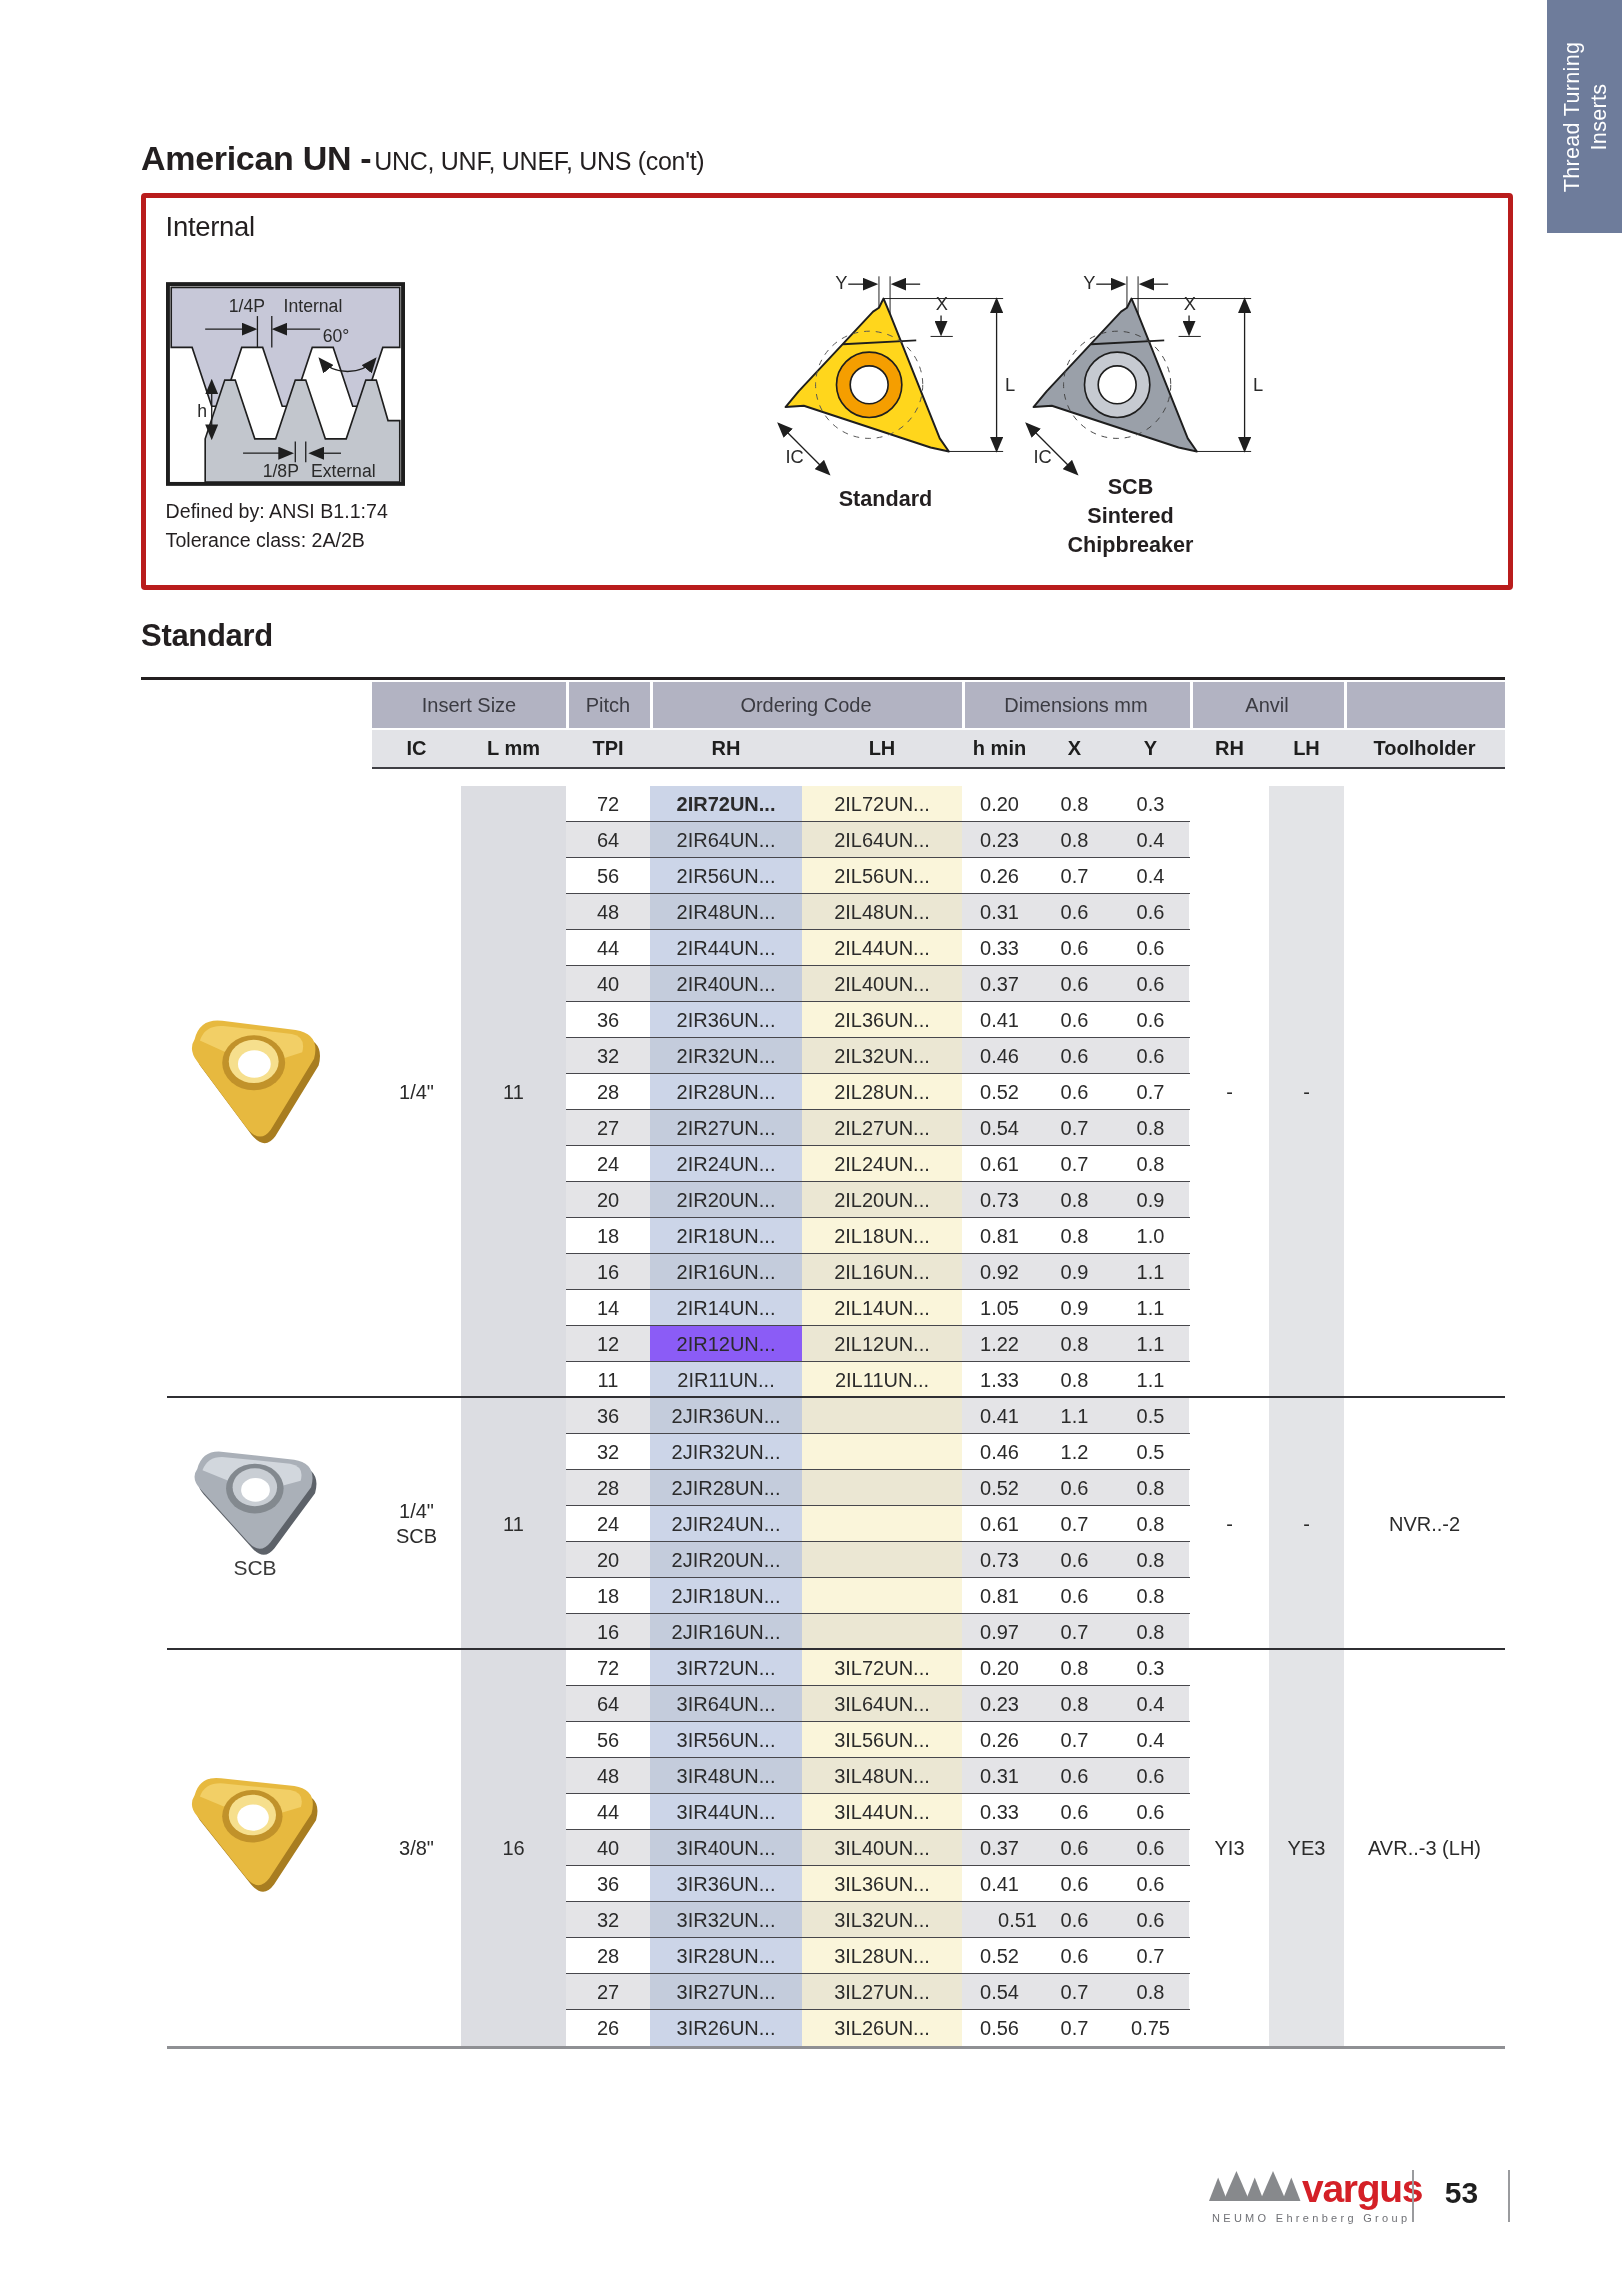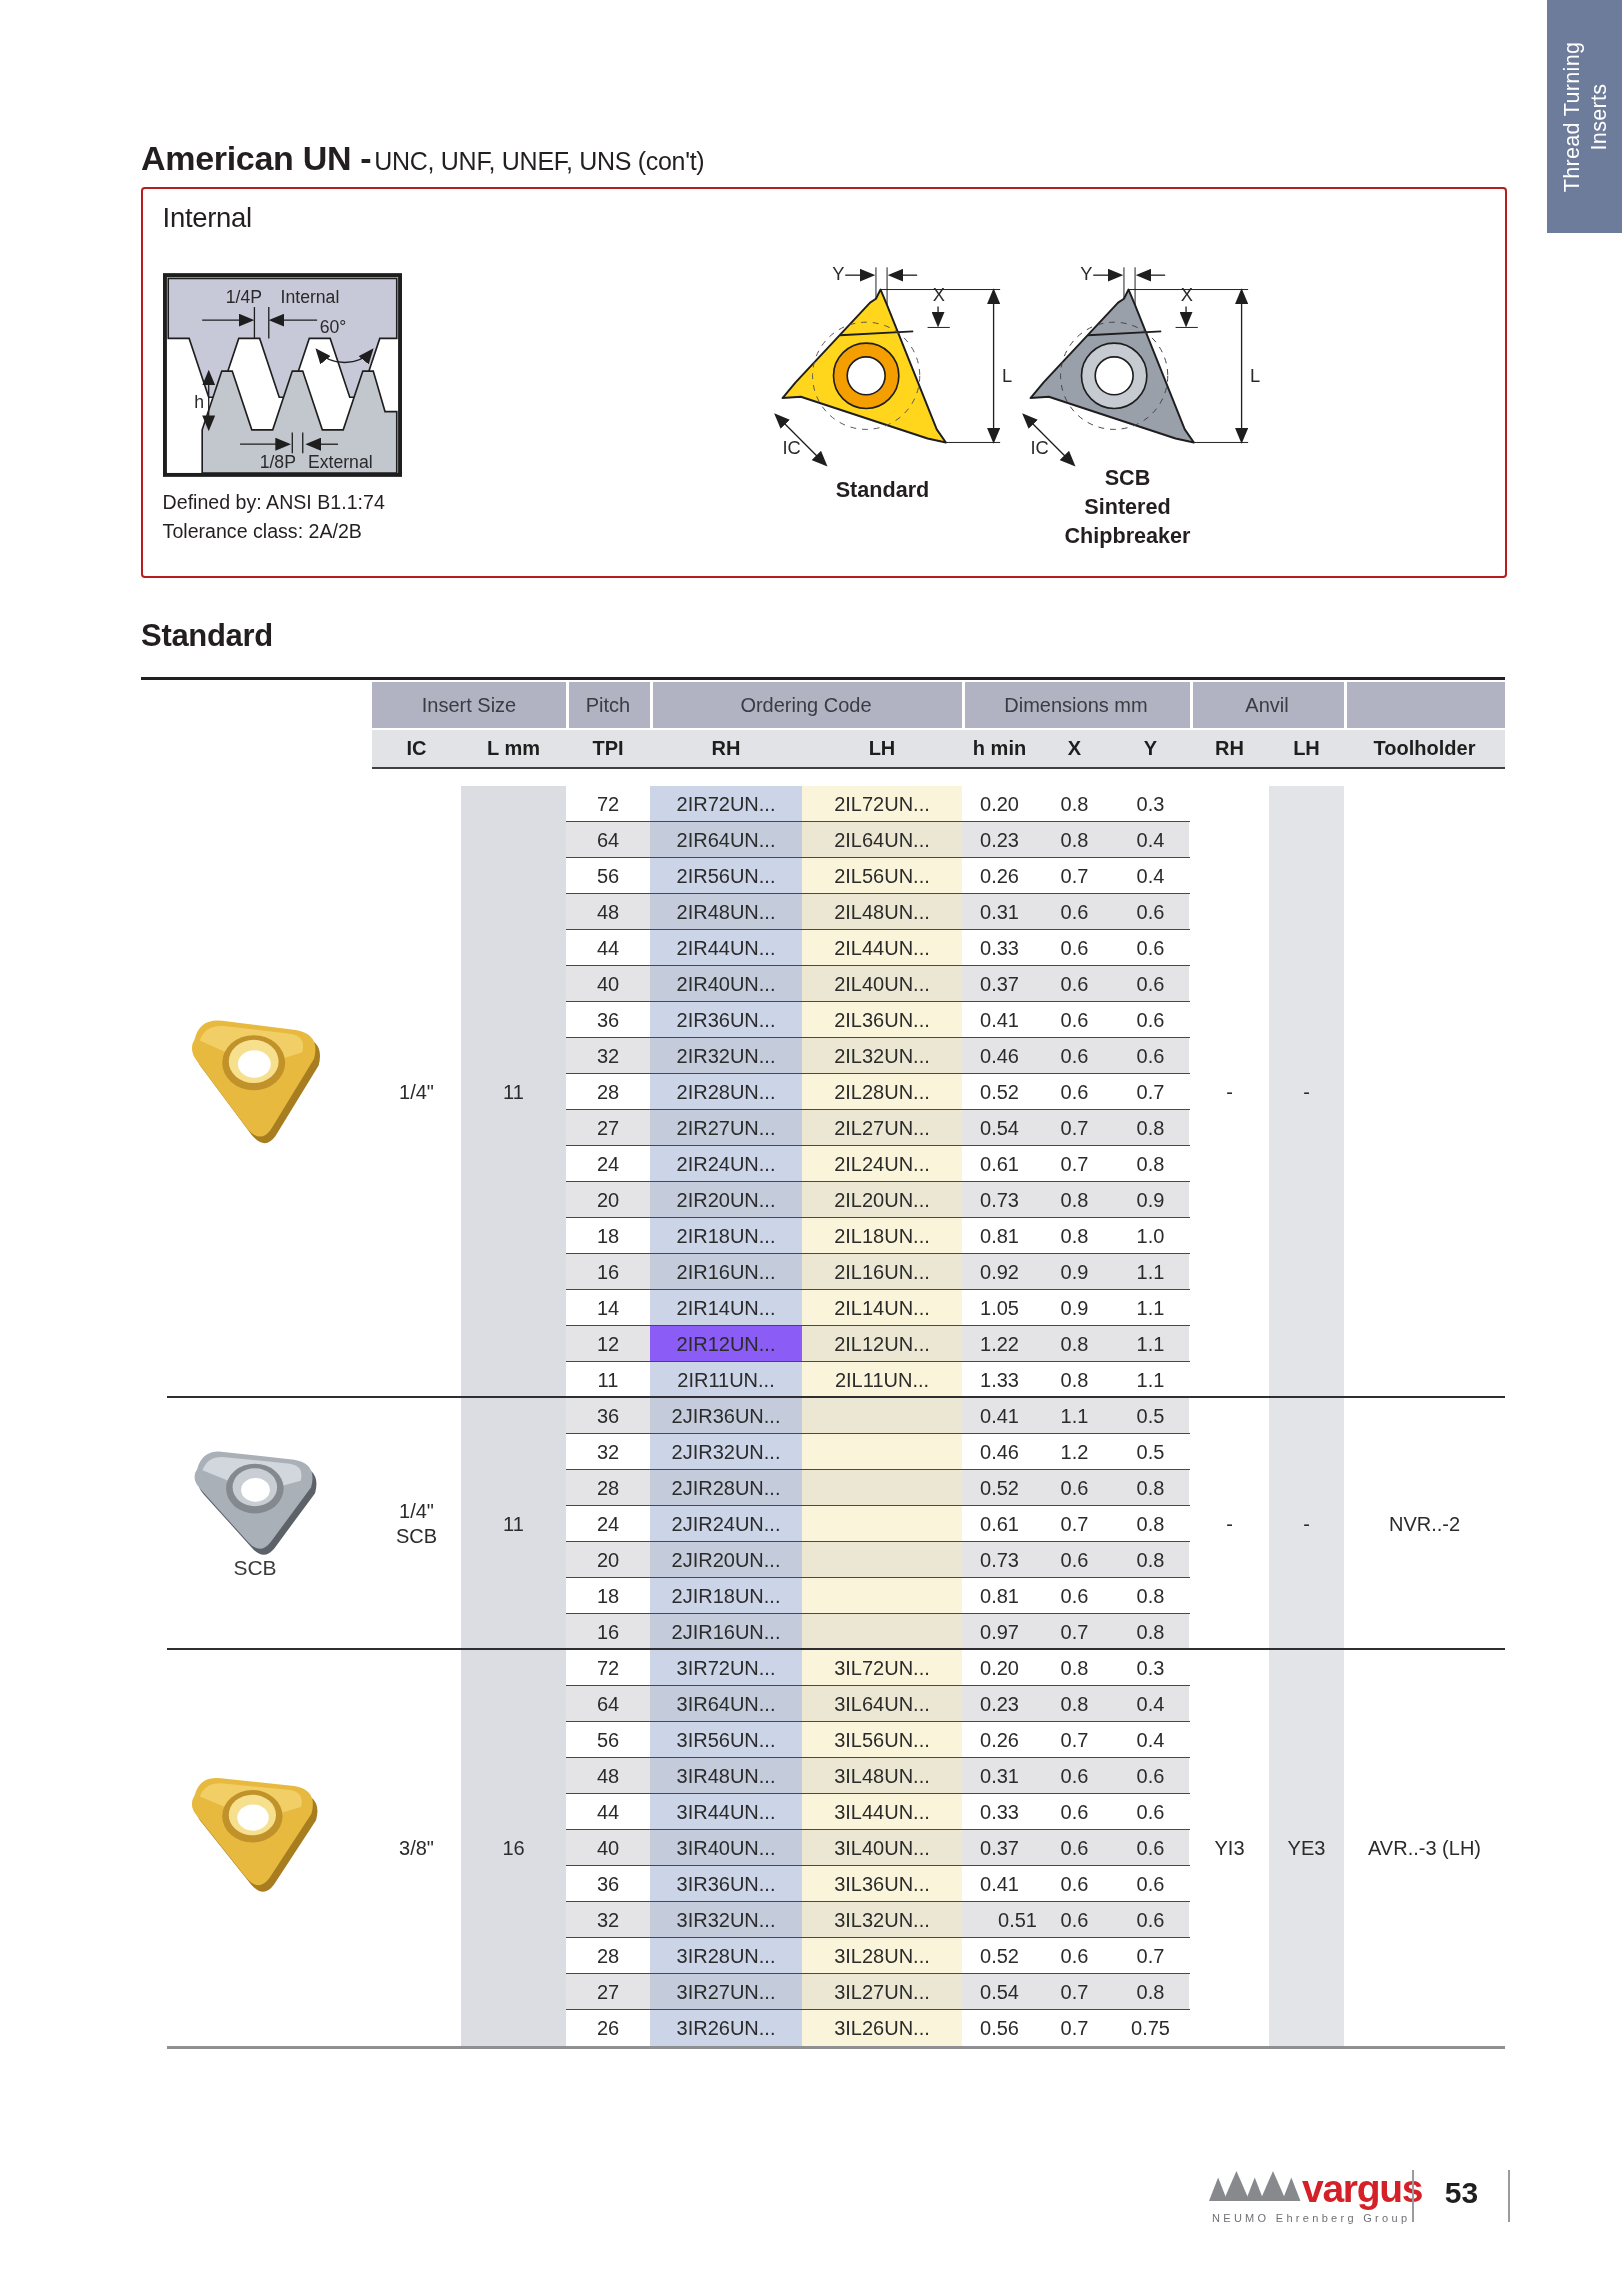--- a/index.html
+++ b/index.html
@@ -9,22 +9,22 @@
   
   .side-tab{position:absolute;left:1547px;top:0;width:76px;height:233px;background:#6e7c9b;}
   .side-tab .rot{position:absolute;left:50%;top:50%;width:233px;height:76px;
     transform:translate(-50%,-50%) rotate(-90deg);display:flex;flex-direction:column;
     justify-content:center;text-align:center;color:#fff;font-size:21.6px;line-height:27.5px;letter-spacing:0.3px;}
   
   .page-title{position:absolute;left:141px;top:139px;white-space:nowrap;}
   .t-main{font-size:34px;font-weight:bold;letter-spacing:-0.3px;}
   .t-sub{font-size:25px;font-weight:normal;letter-spacing:-0.3px;}
   
-  .internal-box{position:absolute;left:141px;top:187px;width:1362px;height:387px;
-    border:2px solid #b91c1c;border-radius:3.9px;background:#fff;}
+  .internal-box{position:absolute;left:141px;top:193px;width:1362px;height:387px;
+    border:5px solid #b91c1c;border-radius:3.9px;background:#fff;}
   .internal-title{position:absolute;left:19.6px;top:13px;font-size:27.5px;letter-spacing:-0.3px;}
   .profile-svg{position:absolute;left:19.6px;top:84px;}
   .defined-by{position:absolute;left:19.6px;top:302px;font-size:19.6px;}
   .tolerance{position:absolute;left:19.6px;top:331px;font-size:19.6px;}
   .std-draw{position:absolute;left:599px;top:69px;}
   .scb-draw{position:absolute;left:847px;top:69px;}
   .std-label{position:absolute;left:612px;top:288px;width:255px;text-align:center;font-size:21.6px;font-weight:bold;}
   .scb-label{position:absolute;left:857px;top:274px;width:255px;text-align:center;font-size:21.6px;font-weight:bold;line-height:29px;}
   
   .section-title{position:absolute;left:141px;top:618px;font-size:31px;font-weight:bold;letter-spacing:-0.3px;}
@@ -213,21 +213,21 @@
   <div class="ch ch-x">X</div>
   <div class="ch ch-y">Y</div>
   <div class="ch ch-arh">RH</div>
   <div class="ch ch-alh">LH</div>
   <div class="ch ch-tool">Toolholder</div>
 
   <div id="table-layer" class="abs" style="left:0;top:17px;width:1531px;height:2295px;">
       <div class="band" style="left: 461px; top: 769px; width: 105px; height: 1260px; background: rgb(220, 221, 226);"></div>
       <div class="band" style="left: 1269px; top: 769px; width: 75px; height: 1260px; background: rgb(227, 228, 231);"></div>
       <div class="cell" style="left: 566px; top: 769px; width: 84px; background: transparent;">72</div>
-      <div class="cell" style="left: 650px; top: 769px; width: 152px; background: rgb(204, 213, 232);">2IR72UN...</div>
+      <div class="cell" style="left: 650px; top: 769px; width: 152px; background: rgb(204, 213, 232); font-weight: bold;">2IR72UN...</div>
       <div class="cell" style="left: 802px; top: 769px; width: 160px; background: rgb(250, 245, 218);">2IL72UN...</div>
       <div class="cell" style="left: 962px; top: 769px; width: 75px; background: transparent;">0.20</div>
       <div class="cell" style="left: 1037px; top: 769px; width: 75px; background: transparent;">0.8</div>
       <div class="cell" style="left: 1112px; top: 769px; width: 77px; background: transparent;">0.3</div>
       <div class="cell" style="left: 566px; top: 805px; width: 84px; background: rgb(228, 228, 231);">64</div>
       <div class="cell" style="left: 650px; top: 805px; width: 152px; background: rgb(196, 204, 220);">2IR64UN...</div>
       <div class="cell" style="left: 802px; top: 805px; width: 160px; background: rgb(235, 231, 211);">2IL64UN...</div>
       <div class="cell" style="left: 962px; top: 805px; width: 75px; background: rgb(228, 228, 231);">0.23</div>
       <div class="cell" style="left: 1037px; top: 805px; width: 75px; background: rgb(228, 228, 231);">0.8</div>
       <div class="cell" style="left: 1112px; top: 805px; width: 77px; background: rgb(228, 228, 231);">0.4</div>

